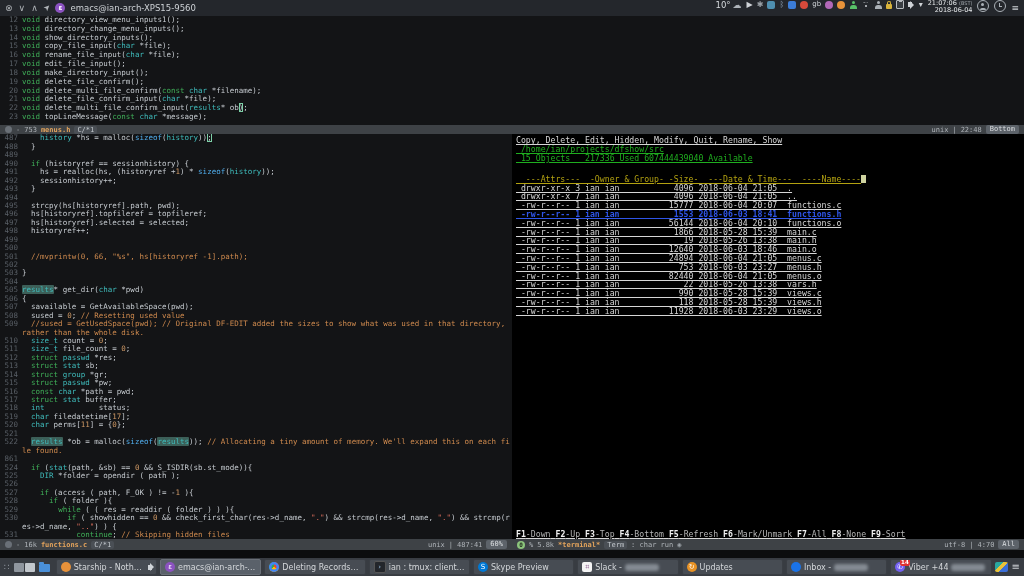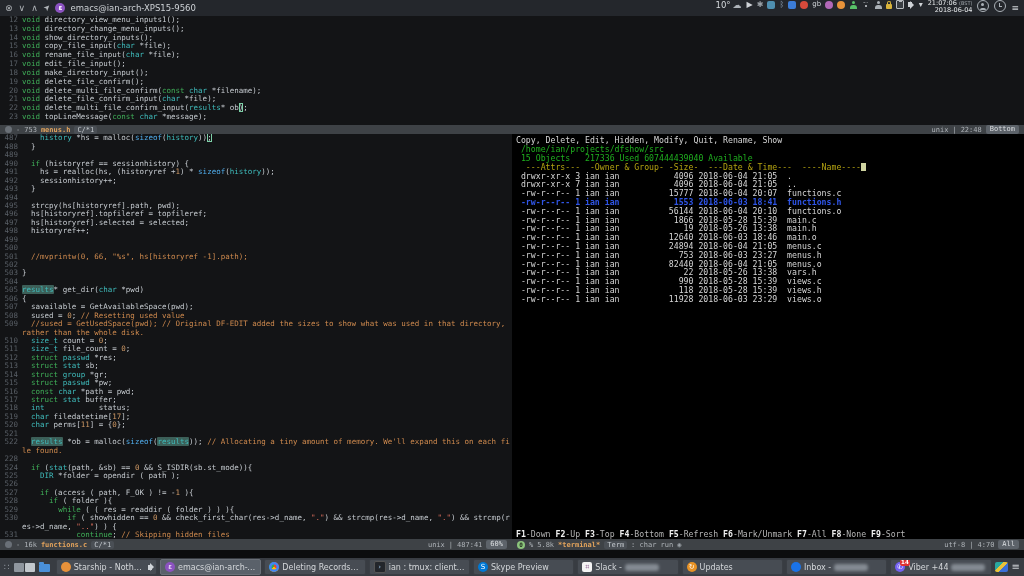--- a/index.html
+++ b/index.html
@@ -60,23 +60,23 @@
   .bi{color:#51afef;}
   .str{color:#e0705e;}
   .cmt{color:#cf8a4e;}
   .num{color:#d19a66;}
   .tkh{background:#3c5f58;border-radius:1px;}
   .curh{outline:1px solid #7dd0a8;outline-offset:-1px;}
 
   
   .term{width:512px;height:405px;background:#000;font-family:"DejaVu Sans Mono",monospace;font-size:8.2px;
         line-height:8.8px;color:#d6d6d6;padding:2px 0 0 4px;box-sizing:border-box;display:flex;flex-direction:column;overflow:hidden;}
-  .tline{white-space:pre;}
+  .tline{white-space:pre;text-decoration:underline;}
   .tgreen{color:#1fae1f;}
-  .thdr{color:#b3a211;}
+  .thdr{color:#b3a211;margin-top:12px;}
   .tsel{color:#2f55e8;font-weight:bold;}
   .tcursor{display:inline-block;width:4.6px;height:7.6px;background:#cfd3a0;vertical-align:-1px;}
   .tfill{flex:1;}
   .fkeys{white-space:pre;padding-bottom:1px;}
   .fk{color:#f0f0f0;font-weight:bold;text-align:right;}
   .fkl{color:#b4b4b4;}
 
   
   .modeline{height:11px;background:#3e4246;display:flex;align-items:center;gap:4px;padding:0 5px;
             font-family:"DejaVu Sans Mono",monospace;font-size:7px;color:#aeb3b8;box-sizing:border-box;}
@@ -372,21 +372,21 @@
           </div>
           <div class="cl">
             <span class="gut">521</span>
             <span class="ct">&nbsp;</span>
           </div>
           <div class="cl">
             <span class="gut">522</span>
             <span class="ct">  <span class="tkh"><span class="ty">results</span></span> *ob = malloc(<span class="bi">sizeof</span>(<span class="tkh"><span class="ty">results</span></span>)); <span class="cmt">// Allocating a tiny amount of memory. We'll expand this on each file found.</span></span>
           </div>
           <div class="cl">
-            <span class="gut">228</span>
+            <span class="gut">861</span>
             <span class="ct">&nbsp;</span>
           </div>
           <div class="cl">
             <span class="gut">524</span>
             <span class="ct">  <span class="kw">if</span> (<span class="ty">stat</span>(path, &amp;sb) == <span class="num">0</span> &amp;&amp; S_ISDIR(sb.st_mode)){</span>
           </div>
           <div class="cl">
             <span class="gut">525</span>
             <span class="ct">    <span class="ty">DIR</span> *folder = opendir ( path );</span>
           </div>

